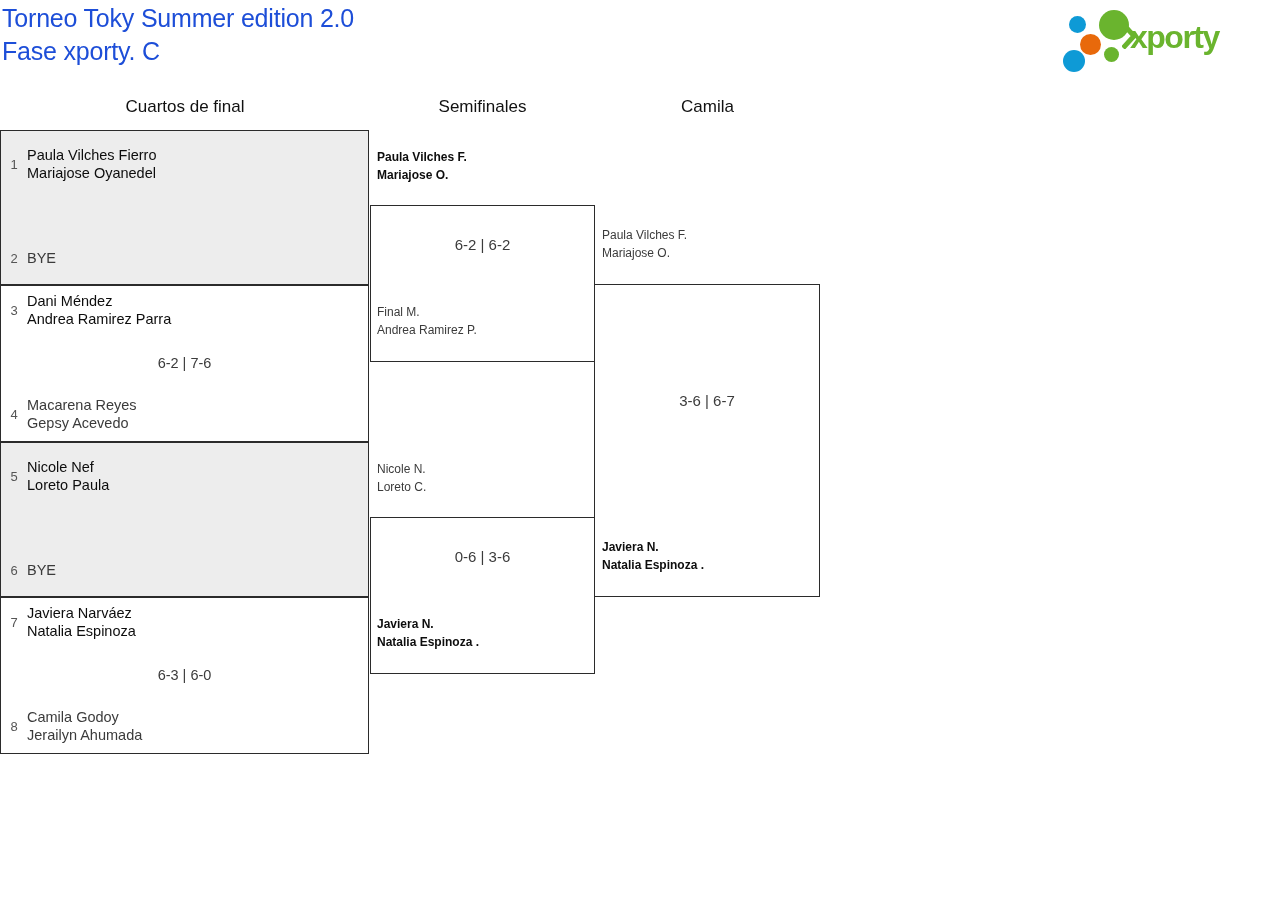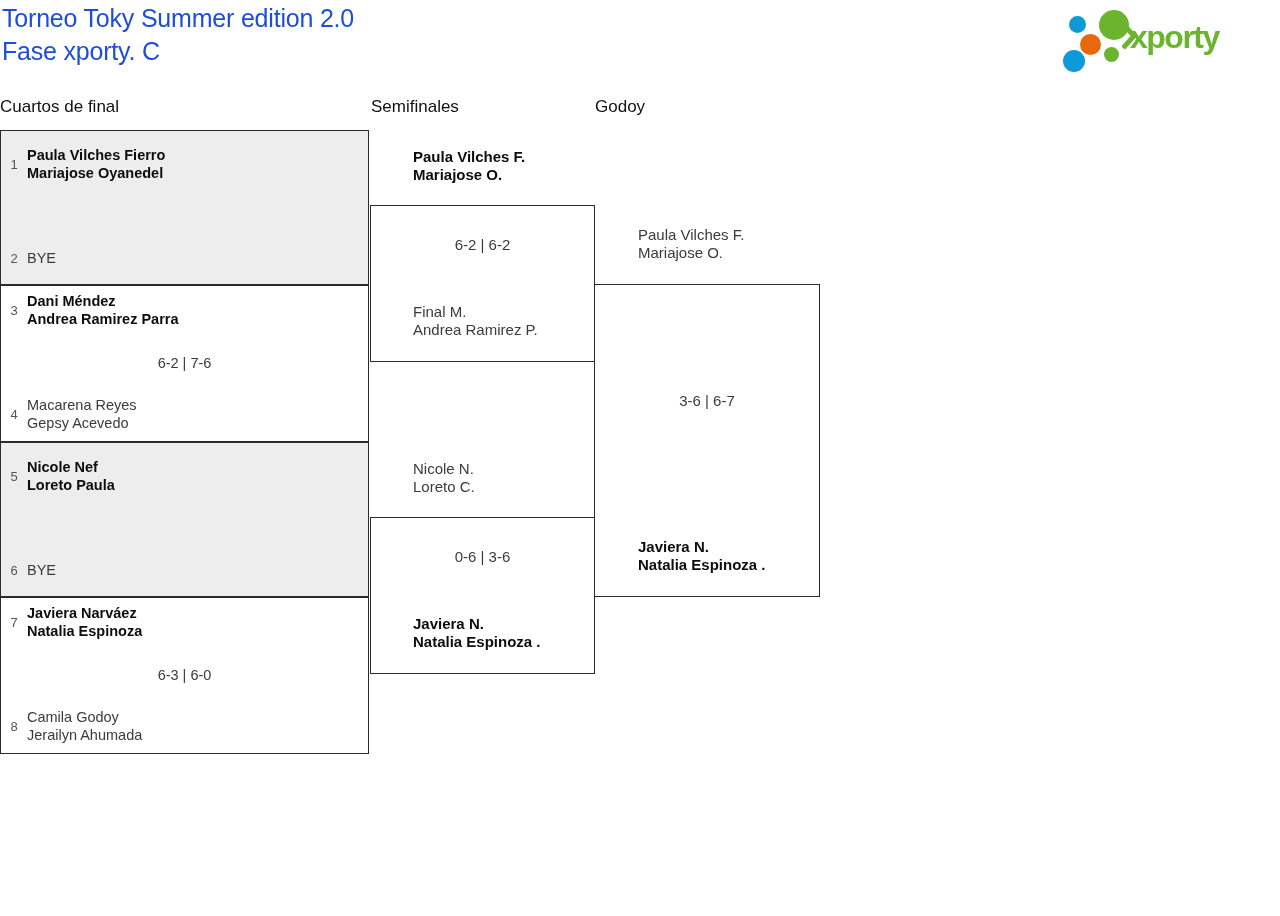--- a/index.html
+++ b/index.html
@@ -66,21 +66,21 @@
     left: 70px; top: 17px;
     width: 14px; height: 26px;
   }
 
   
   .round-header {
     position: absolute;
     font-size: 17px;
     font-weight: 400;
     color: #111111;
-    text-align: left;
+    text-align: center;
     top: 96px;
     height: 22px;
     line-height: 22px;
   }
   #round-header-0 { left: 0px;   width: 370px; }
   #round-header-1 { left: 371px; width: 223px; }
   #round-header-2 { left: 595px; width: 225px; }
 
   
   #bracket {
@@ -115,21 +115,21 @@
     color: #555555;
   }
   .team-names {
     font-size: 14.5px;
     line-height: 18px;
     color: #3b3b3b;
     white-space: nowrap;
   }
   .team-names.winner {
     color: #0d0d0d;
-    font-weight: 700;
+    font-weight: 400;
   }
   .team-names .nm { display: block; }
 
   .score-line {
     position: absolute;
     left: 0;
     width: 100%;
     text-align: center;
     font-size: 14.5px;
     color: #3b3b3b;
@@ -137,25 +137,24 @@
 
   
   .conn-box {
     position: absolute;
     border: 1px solid #2b2b2b;
     box-sizing: border-box;
     background: transparent;
   }
   .slot {
     position: absolute;
-    font-size: 15px;
+    font-size: 12px;
     line-height: 18px;
     color: #3b3b3b;
     white-space: nowrap;
-    margin-left: 36px;
   }
   .slot.winner {
     color: #0d0d0d;
     font-weight: 700;
   }
   .slot .nm { display: block; }
   .conn-score {
     position: absolute;
     text-align: center;
     font-size: 15px;
@@ -182,21 +181,21 @@
     </div>
     <svg id="logo-chevron" viewBox="0 0 14 26">
       <path d="M1 1 L12 13 L1 25" fill="none" stroke="#6ab42e" stroke-width="5" stroke-linecap="butt"></path>
     </svg>
     <div id="logo-word">xporty</div>
   </div>
 </div>
 
 <div class="round-header" id="round-header-0">Cuartos de final</div>
 <div class="round-header" id="round-header-1">Semifinales</div>
-<div class="round-header" id="round-header-2">Godoy</div>
+<div class="round-header" id="round-header-2">Camila</div>
 
 <div id="bracket">
 
   <div class="qf-box bye" style="top:130px;  height:155px;">
     <div class="seed-row" style="top:15px;">
       <span class="seed-num">1</span>
       <span class="team-names winner">
         <span class="nm">Paula Vilches Fierro</span>
         <span class="nm">Mariajose Oyanedel</span>
       </span>

